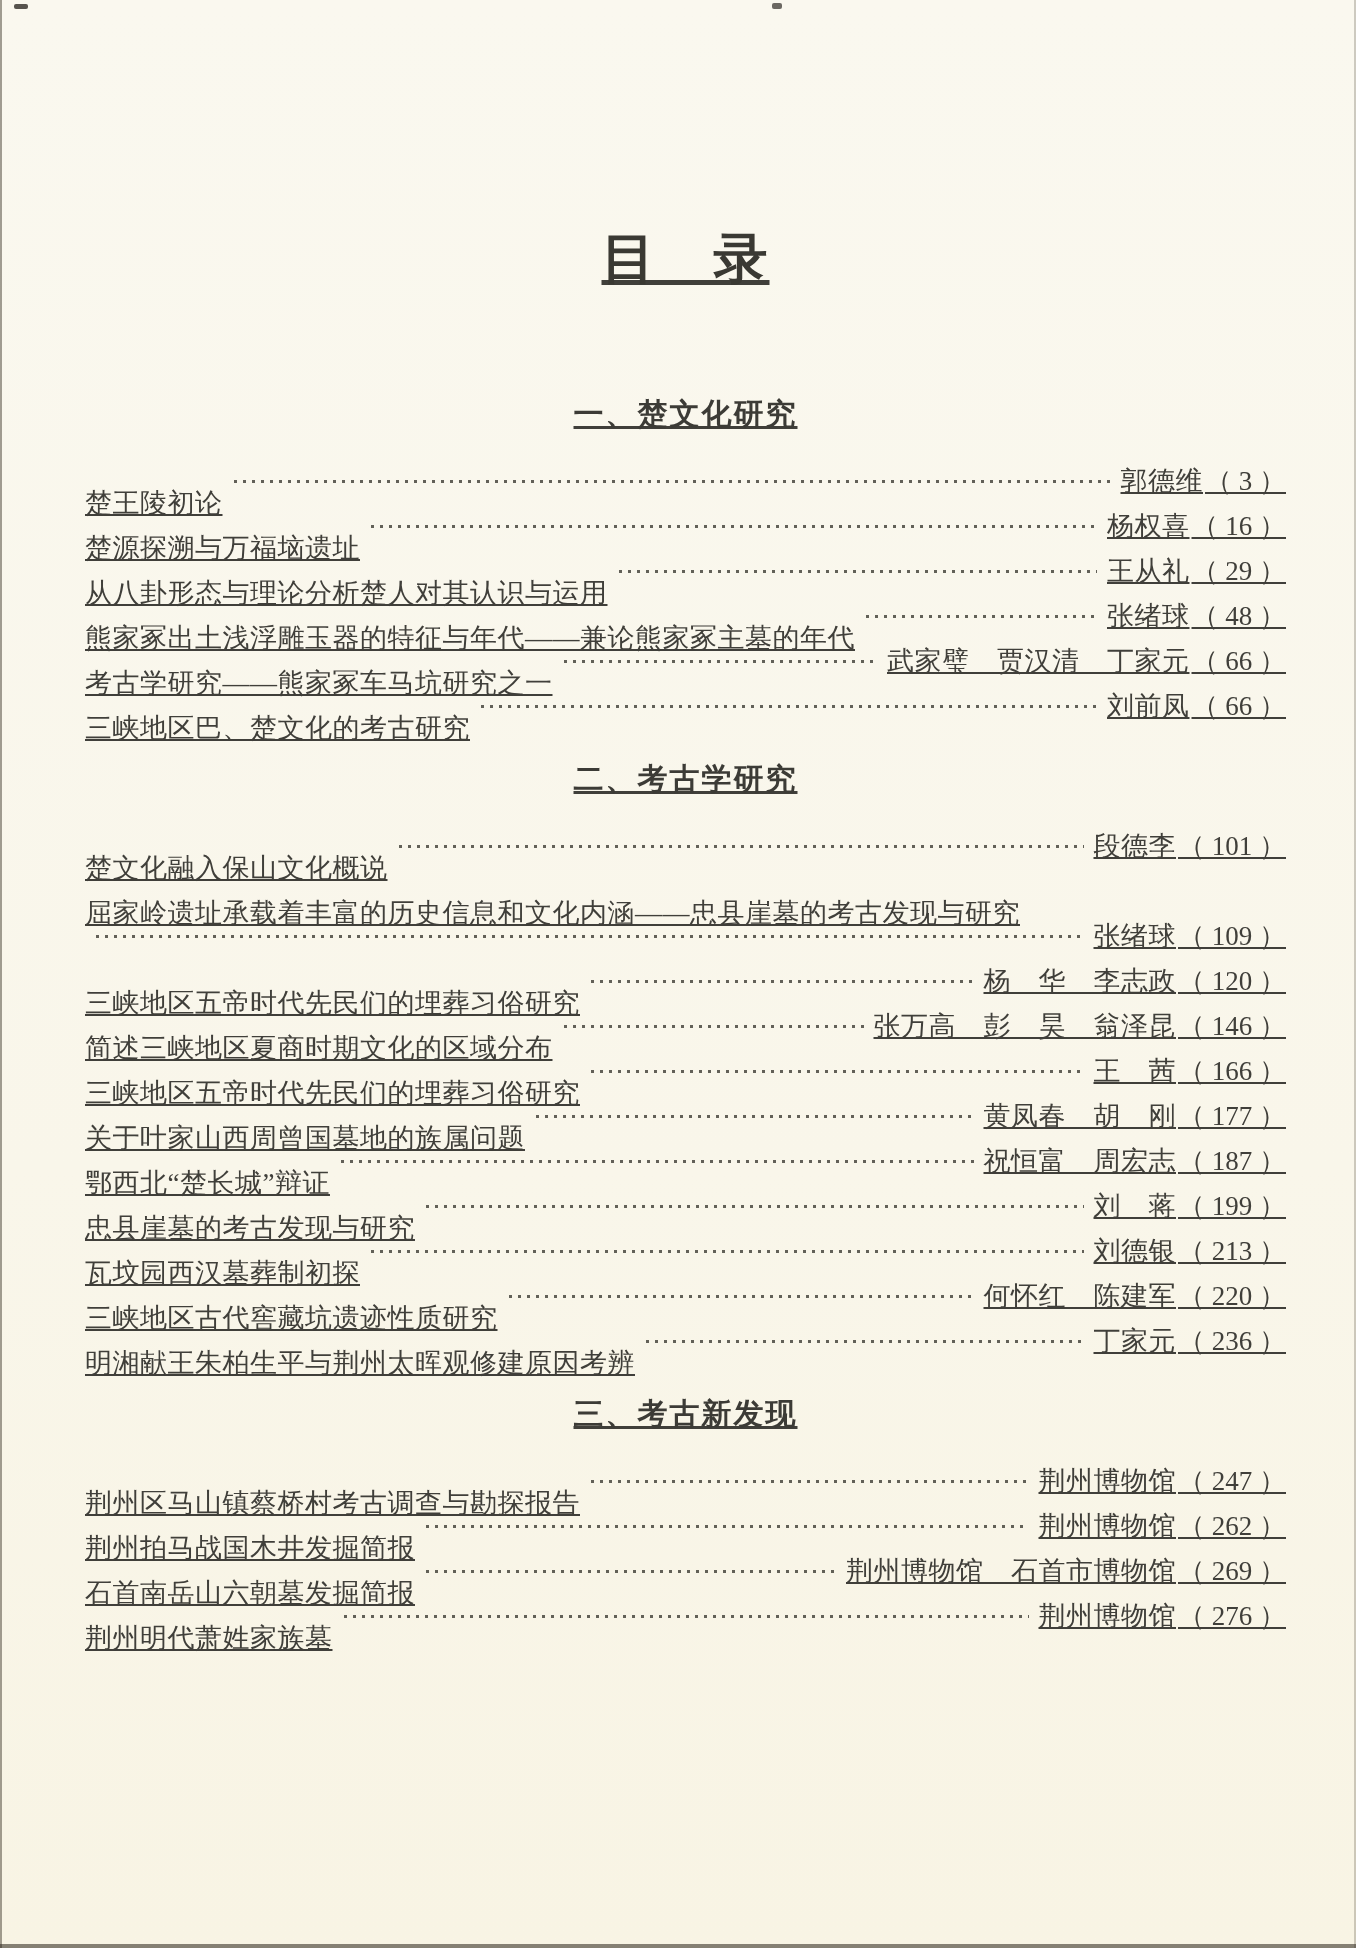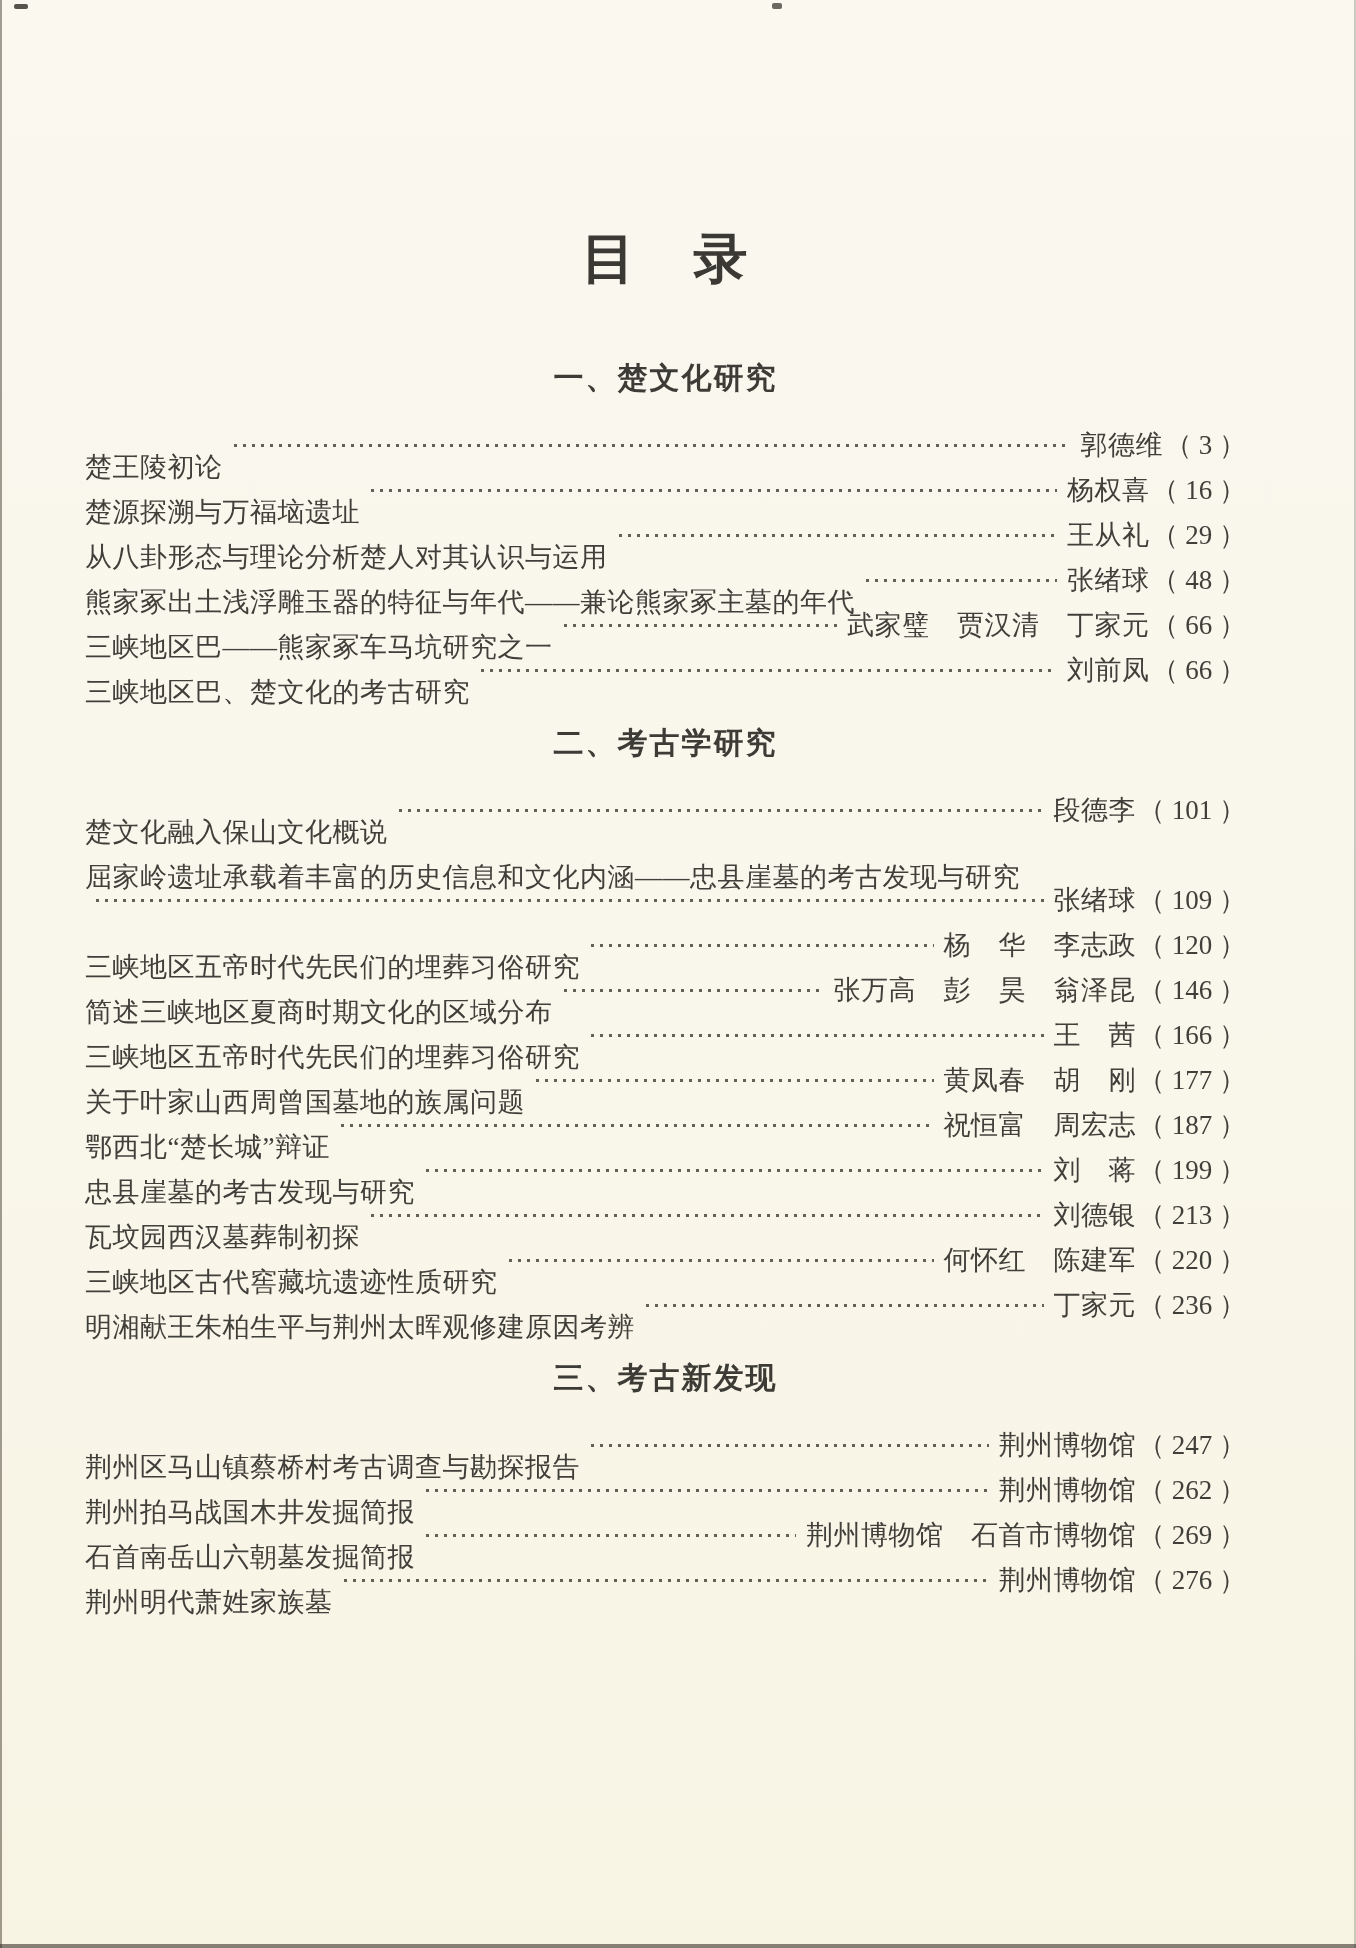--- a/index.html
+++ b/index.html
@@ -7,41 +7,42 @@
     position: relative;
     width: 1356px;
     height: 1948px;
     background: linear-gradient(180deg, #faf8ef 0%, #f9f6ea 60%, #f8f4e4 100%);
     overflow: hidden;
     font-family: "Liberation Serif", "DejaVu Serif", serif;
     color: #403f3a;
   }
   .content {
     box-sizing: border-box;
-    padding: 226px 110px 0 85px;
+    padding: 226px 70px 0 85px;
+    text-decoration: underline;
   }
   .title {
     margin: 0;
     font-size: 54px;
     line-height: 1.25;
     font-weight: 700;
     text-align: center;
     letter-spacing: 2px;
     color: #3a3933;
   }
   .section-heading {
     margin: 30px 0 24px 0;
     font-family: "Liberation Sans", "DejaVu Sans", sans-serif;
     font-size: 30px;
     font-weight: 700;
     letter-spacing: 2px;
     text-align: center;
     color: #3c3b36;
   }
-  .section:first-of-type .section-heading { margin-top: 64px; text-align: center; }
+  .section:first-of-type .section-heading { margin-top: 100px; text-align: center; }
   .entry {
     display: flex;
     align-items: center;
     height: 45px;
     font-size: 27px;
     white-space: nowrap;
   }
   .entry-title { letter-spacing: 0.5px; margin-top: 43px; }
   .leader {
     flex: 1 1 auto;
@@ -91,21 +92,21 @@
             <span class="entry-authors">王从礼</span>
             <span class="entry-page">（ 29 ）</span>
           </div>
           <div class="entry">
             <span class="entry-title">熊家冢出土浅浮雕玉器的特征与年代——兼论熊家冢主墓的年代</span>
             <span class="leader"></span>
             <span class="entry-authors">张绪球</span>
             <span class="entry-page">（ 48 ）</span>
           </div>
           <div class="entry">
-            <span class="entry-title">三峡地区巴——熊家冢车马坑研究之一</span>
+            <span class="entry-title">考古学研究——熊家冢车马坑研究之一</span>
             <span class="leader"></span>
             <span class="entry-authors">武家璧　贾汉清　丁家元</span>
             <span class="entry-page">（ 66 ）</span>
           </div>
           <div class="entry">
             <span class="entry-title">三峡地区巴、楚文化的考古研究</span>
             <span class="leader"></span>
             <span class="entry-authors">刘前凤</span>
             <span class="entry-page">（ 66 ）</span>
           </div>

